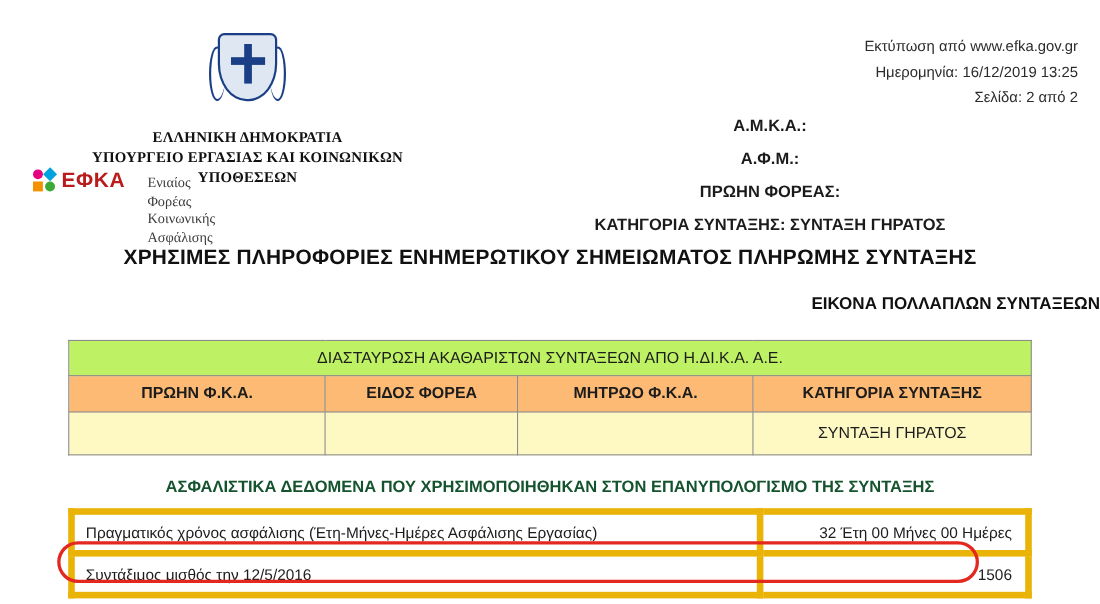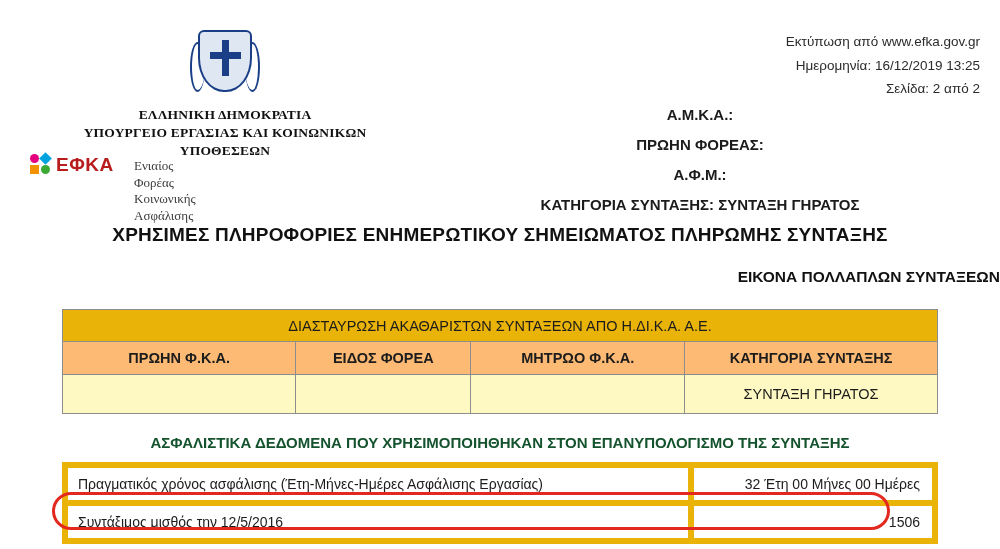--- a/index.html
+++ b/index.html
@@ -82,21 +82,21 @@
     top: 14px;
     width: 13px;
     height: 46px;
     border: 2px solid #1a3f86;
     border-radius: 50% / 50%;
   }
   .emblem .laurel-l { left: -4px; border-right: none; }
   .emblem .laurel-r { right: -4px; border-left: none; }
 
   .ministry {
-    margin-top: 6px;
+    margin-top: 16px;
     font-family: "Liberation Serif", serif;
     font-size: 13.5px;
     line-height: 1.35;
     color: #111;
     letter-spacing: 0.2px;
   }
   .ministry .l1 { font-weight: 700; }
   .ministry .l2 { font-weight: 700; }
   .ministry .l3 { font-weight: 700; }
 
@@ -207,21 +207,21 @@
     font-size: 14.5px;
   }
   .tbl1 td, .tbl1 th {
     border: 1px solid #8d8d8d;
     text-align: center;
     color: #1c1c1c;
     font-weight: 400;
   }
   .tbl1 .hdr-full {
     height: 29px;
-    background: #eab308;
+    background: #bef264;
     font-weight: 400;
   }
   .tbl1 .hdr-col {
     height: 30px;
     background: #fdba74;
     font-weight: 700;
   }
   .tbl1 .body-cell {
     height: 36px;
     background: #fef9c3;
@@ -300,22 +300,22 @@
     <div class="sub">
       <div>Ενιαίος</div>
       <div>Φορέας</div>
       <div>Κοινωνικής</div>
       <div>Ασφάλισης</div>
     </div>
   </div>
 
   <div class="idfields">
     <div class="row">Α.Μ.Κ.Α.:</div>
+    <div class="row">Α.Φ.Μ.:</div>
     <div class="row">ΠΡΩΗΝ ΦΟΡΕΑΣ:</div>
-    <div class="row">Α.Φ.Μ.:</div>
     <div class="row">ΚΑΤΗΓΟΡΙΑ ΣΥΝΤΑΞΗΣ:  ΣΥΝΤΑΞΗ ΓΗΡΑΤΟΣ</div>
   </div>
 
   <div class="main-title">ΧΡΗΣΙΜΕΣ  ΠΛΗΡΟΦΟΡΙΕΣ  ΕΝΗΜΕΡΩΤΙΚΟΥ ΣΗΜΕΙΩΜΑΤΟΣ ΠΛΗΡΩΜΗΣ ΣΥΝΤΑΞΗΣ</div>
 
   <div class="section-title" id="sec1">ΕΙΚΟΝΑ ΠΟΛΛΑΠΛΩΝ ΣΥΝΤΑΞΕΩΝ</div>
 
   <table class="tbl1">
     <tbody>
         <tr>

